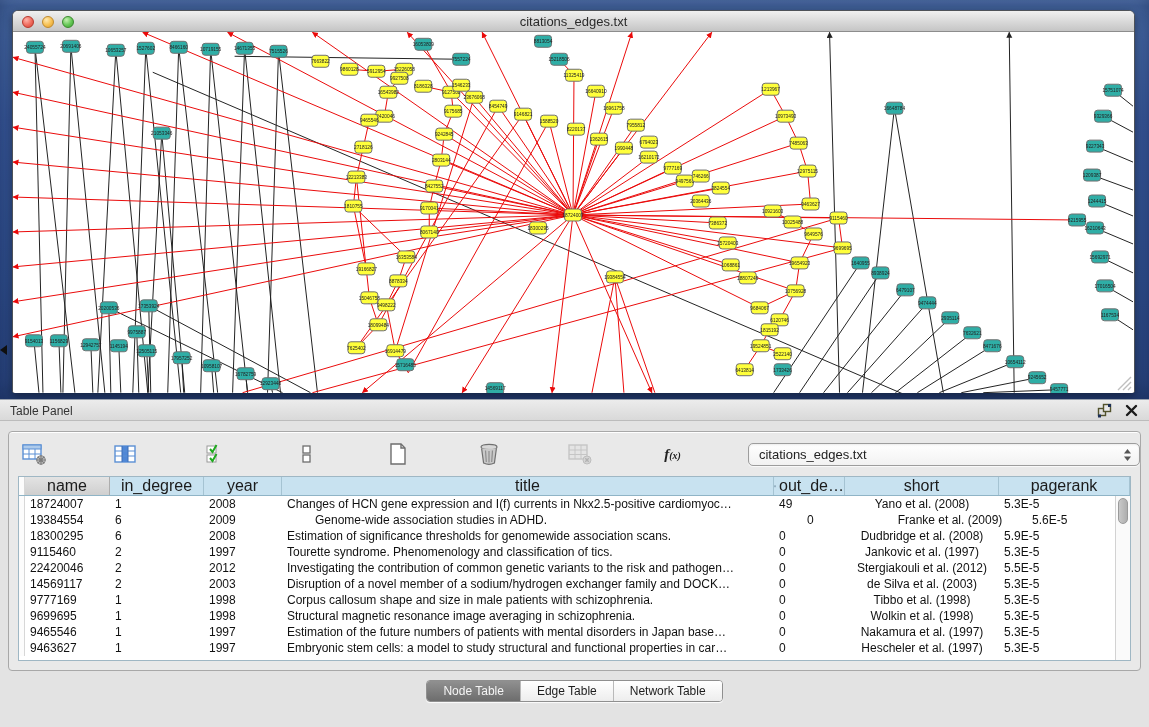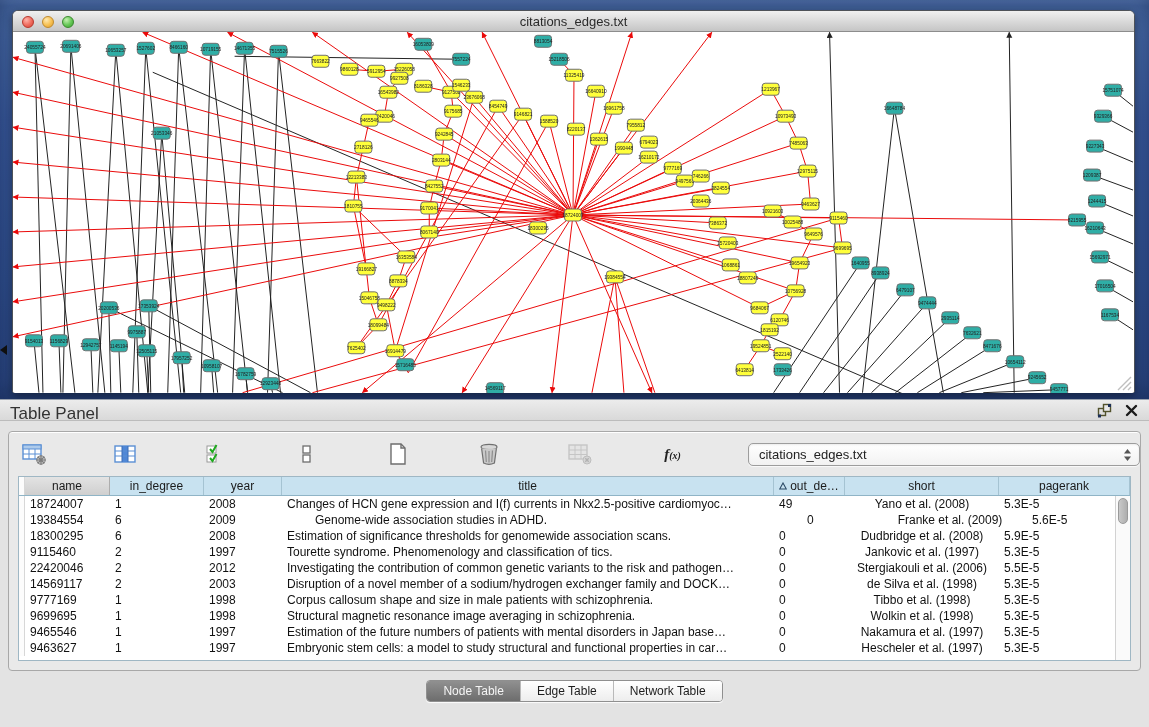--- a/index.html
+++ b/index.html
@@ -28,42 +28,42 @@
   .light.yellow{ background:radial-gradient(circle at 35% 30%,#ffe9b0,#f6bf50 55%,#dd9f37); border:1px solid #c08a2c; }
   .light.green { background:radial-gradient(circle at 35% 30%,#c4f0b0,#63c654 55%,#43a337); border:1px solid #3a8a2e; }
   .net-canvas { position:relative; width:100%; height:361px; background:#fff; overflow:hidden; border-radius:0 0 2px 2px; }
   .net-canvas svg { display:block; }
   .grip { position:absolute; right:2px; bottom:2px; width:18px; height:18px; opacity:.55; }
 
   
   .panel { position:absolute; left:0; top:399px; width:1149px; height:328px; background:#e3e3e3; }
   .panel-header { position:relative; height:22px; background:linear-gradient(#ececec,#d9d9d9);
     border-top:1px solid #97a0ad; border-bottom:1px solid #bcbcbc; }
-  .panel-title { position:absolute; left:10px; top:4px; font-size:17px; color:#333; }
+  .panel-title { position:absolute; left:10px; top:4px; font-size:12px; color:#333; }
   .panel-header-icons { position:absolute; right:10px; top:3px; display:flex; gap:12px; align-items:center; }
   .float-btn, .close-btn { width:15px; height:15px; cursor:default; }
 
   .panel-inner { position:absolute; left:8px; top:32px; width:1133px; height:240px;
     border:1px solid #a8a8a8; border-radius:4px; background:#e9e9e9; box-shadow:inset 0 1px 0 #fff; }
   .toolbar { display:flex; align-items:center; height:44px; padding-left:12px;justify-content:space-between; }
   .tb-icon { width:26px; height:26px; margin-right:8px; display:flex; align-items:center; justify-content:center; }
   .tb-icon svg { display:block; }
   .fn-label { font-family:"Liberation Serif","DejaVu Serif",serif; font-style:italic; font-weight:bold;
     font-size:15px; color:#222; margin:0 10px 0 6px; }
   .fn-label small { font-size:10px; }
   .combo { position:relative; width:392px; height:23px; background:linear-gradient(#ffffff,#f2f2f2);
     border:1px solid #9d9d9d; border-radius:5px; box-shadow:0 1px 1px rgba(255,255,255,.8), inset 0 1px 2px rgba(0,0,0,.08);
     display:flex; align-items:center; padding-left:10px; font-size:13px; color:#222; }
   .combo .stepper { position:absolute; right:7px; top:4px; }
 
   .tablebox { position:absolute; left:9px; top:44px; right:9px; height:185px; background:#fff;
     border:1px solid #9fb7c4; display:flex; flex-direction:column; font-size:12px; }
   .thead { display:flex; height:19px; background:#c8e2f0; border-bottom:1px solid #8fb4c6; flex:none; }
   .th { display:flex; align-items:center; justify-content:center; gap:3px; border-right:1px solid #a5c3d2;
-    font-size:12px; color:#1b1b1b; overflow:hidden; white-space:nowrap; }
+    font-size:16px; color:#1b1b1b; overflow:hidden; white-space:nowrap; }
   .th.gray { background:linear-gradient(#e3e3e3,#cfcfcf); border-right:1px solid #adadad; }
   .tbody { position:relative; flex:1; overflow:hidden; background:#fff; }
   .trow { display:flex; height:16px; line-height:16px; color:#111; }
   .td { padding-left:5px; overflow:hidden; white-space:nowrap; }
   .td.center { text-align:center; padding-left:0; }
   .gutter { width:6px; flex:none; border-right:1px solid #d7d7d7; background:#fcfcfc; }
   .vscroll { position:absolute; right:0; top:0; bottom:0; width:15px; background:#fafafa; border-left:1px solid #d2d2d2; }
   .vthumb { position:absolute; left:2px; top:2px; width:10px; height:26px; border-radius:6px;
     background:linear-gradient(90deg,#c9c9c9,#aeaeae); border:1px solid #9a9a9a; }
 
@@ -908,31 +908,31 @@
                 <div class="td center" style="width: 154px;">Jankovic et al. (1997)</div>
                 <div class="td" style="width: 108px; flex: 1 1 0%;">5.3E-5</div>
               </div>
               <div class="trow">
                 <div class="gutter"></div>
                 <div class="td" style="width: 85px;">22420046</div>
                 <div class="td" style="width: 94px;">2</div>
                 <div class="td" style="width: 78px;">2012</div>
                 <div class="td" style="width: 492px;">Investigating the contribution of common genetic variants to the risk and pathogen…</div>
                 <div class="td" style="width: 71px;">0</div>
-                <div class="td center" style="width: 154px;">Stergiakouli et al. (2006)</div>
+                <div class="td center" style="width: 154px;">Stergiakouli et al. (2012)</div>
                 <div class="td" style="width: 108px; flex: 1 1 0%;">5.5E-5</div>
               </div>
               <div class="trow">
                 <div class="gutter"></div>
                 <div class="td" style="width: 85px;">14569117</div>
                 <div class="td" style="width: 94px;">2</div>
                 <div class="td" style="width: 78px;">2003</div>
                 <div class="td" style="width: 492px;">Disruption of a novel member of a sodium/hydrogen exchanger family and DOCK…</div>
                 <div class="td" style="width: 71px;">0</div>
-                <div class="td center" style="width: 154px;">de Silva et al. (1998)</div>
+                <div class="td center" style="width: 154px;">de Silva et al. (2003)</div>
                 <div class="td" style="width: 108px; flex: 1 1 0%;">5.3E-5</div>
               </div>
               <div class="trow">
                 <div class="gutter"></div>
                 <div class="td" style="width: 85px;">9777169</div>
                 <div class="td" style="width: 94px;">1</div>
                 <div class="td" style="width: 78px;">1998</div>
                 <div class="td" style="width: 492px;">Corpus callosum shape and size in male patients with schizophrenia.</div>
                 <div class="td" style="width: 71px;">0</div>
                 <div class="td center" style="width: 154px;">Tibbo et al. (1998)</div>

